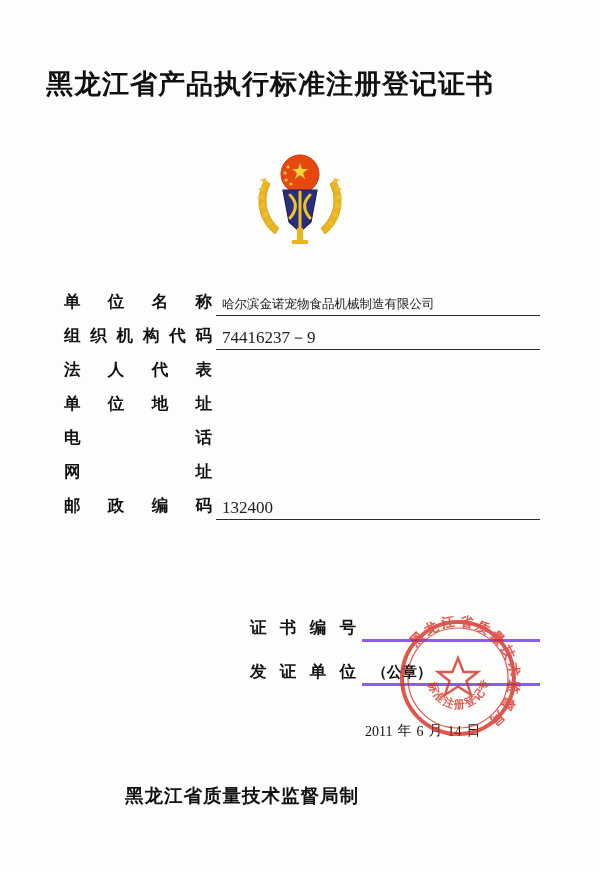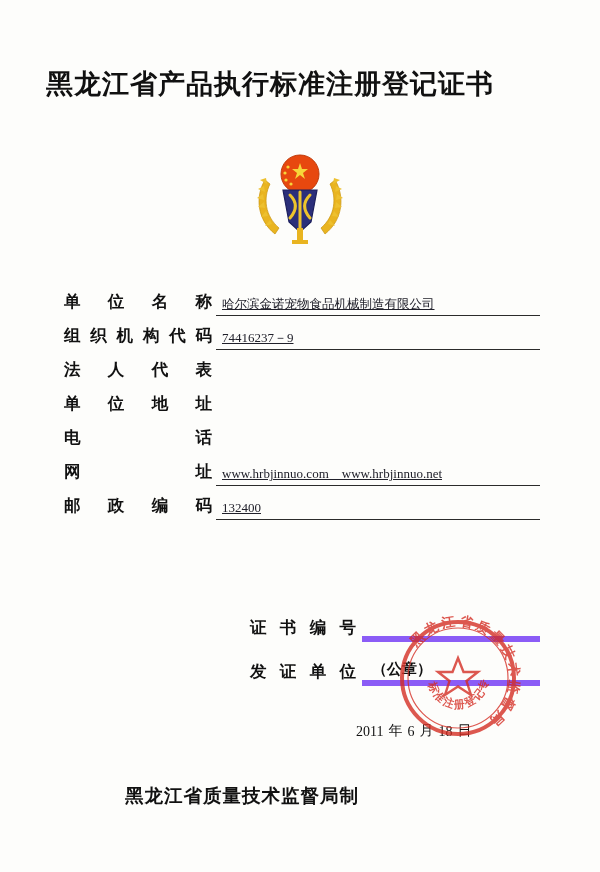--- a/index.html
+++ b/index.html
@@ -80,25 +80,24 @@
     flex: 1 1 auto;
     border-bottom: 1px solid #2b2b2b;
     padding: 0 0 2px 6px;
     font-family: "DejaVu Sans", sans-serif;
     font-size: 12.5px;
     color: #20202a;
     min-height: 19px;
     line-height: 19px;
     white-space: nowrap;
     overflow: hidden;
-    text-decoration: underline;
   }
   .field-value.latin {
     font-family: "Liberation Serif", serif;
-    font-size: 13px;
+    font-size: 17px;
   }
 
   
   .lower {
     position: absolute;
     top: 598px;
     left: 250px;
     width: 290px;
   }
   .lower-row {
@@ -115,35 +114,35 @@
     font-size: 16.5px;
     color: #111111;
     padding-bottom: 3px;
     display: flex;
     justify-content: space-between;
     padding-right: 6px;
     box-sizing: border-box;
   }
   .lower-value {
     flex: 1 1 auto;
-    border-bottom: 6px solid #8b5cf6;
+    border-bottom: 3px solid #8b5cf6;
     min-height: 22px;
     line-height: 22px;
     font-family: "DejaVu Sans", sans-serif;
     font-weight: bold;
     font-size: 15px;
     padding-left: 10px;
     color: #111;
   }
 
   
   .date-line {
     position: absolute;
     top: 722px;
-    left: 353px;
+    left: 362px;
     width: 180px;
     font-family: "DejaVu Sans", sans-serif;
     font-size: 14px;
     color: #111;
     display: flex;
     align-items: flex-end;
     gap: 2px;
   }
   .date-line .num {
     font-family: "Liberation Serif", serif;
@@ -273,21 +272,20 @@
           <span>电</span>
           <span>话</span>
         </div>
     </div>
 
     <div class="field-row">
       <div class="field-label">
           <span>网</span>
           <span>址</span>
         </div>
-      <div class="field-value latin">www.hrbjinnuo.com　www.hrbjinnuo.net</div>
     </div>
 
     <div class="field-row">
       <div class="field-label">
           <span>邮</span>
           <span>政</span>
           <span>编</span>
           <span>码</span>
         </div>
       <div class="field-value latin">132400</div>
@@ -314,21 +312,21 @@
         </div>
       <div class="lower-value">（公章）</div>
     </div>
   </div>
 
   <div class="date-line">
     <span class="num">2011</span>
     <span>年</span>
     <span class="num">6</span>
     <span>月</span>
-    <span class="num">18</span>
+    <span class="num">14</span>
     <span>日</span>
   </div>
 
   <div class="seal">
     <svg viewBox="0 0 140 140" width="140" height="140">
       <defs>
         <path id="outerArc" d="M 70,70 m -52,0 a 52,52 0 1,1 104,0 a 52,52 0 1,1 -104,0"></path>
         <path id="innerArc" d="M 70,70 m -30,0 a 30,30 0 1,0 60,0"></path>
       </defs>
       <g opacity="0.78">

